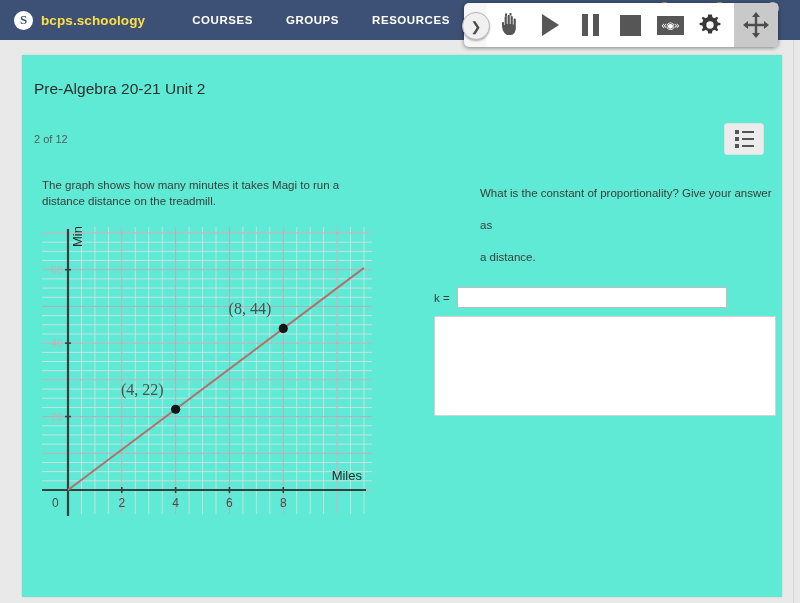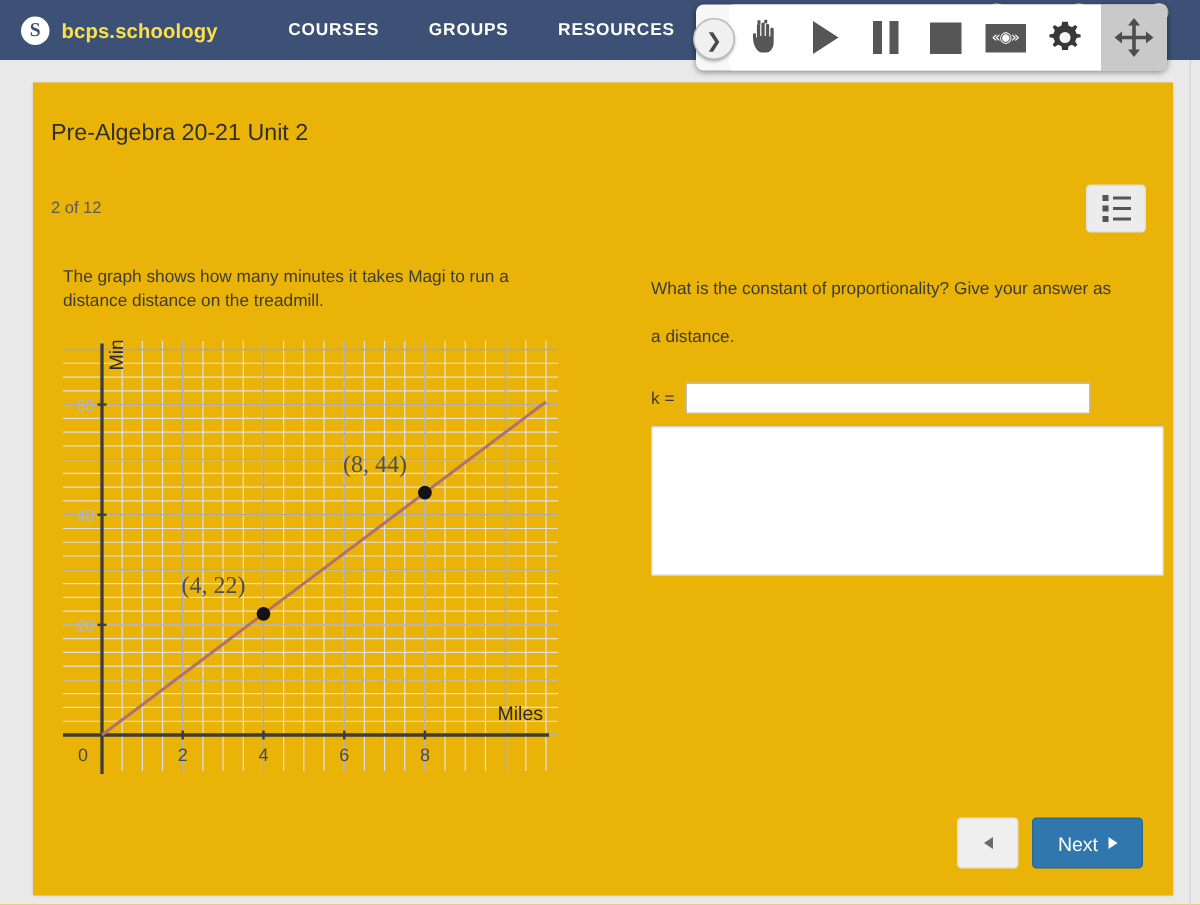--- a/index.html
+++ b/index.html
@@ -177,21 +177,21 @@
     font-family: "DejaVu Sans", sans-serif;
   }
 
   
   .card {
     position: absolute;
     left: 22px;
     top: 55px;
     width: 760px;
     height: 542px;
-    background: #eab308;
+    background: #5eead4;
     box-shadow: 0 0 2px rgba(0,0,0,.12);
     text-decoration: underline;
   }
   .page-title {
     position: absolute;
     left: 12px; top: 25px;
     font-size: 15.5px;
     color: #2f2f2f;
   }
   .progress-text {
@@ -239,20 +239,21 @@
 
   .col-right {
     position: absolute;
     left: 412px; top: 122px;
     width: 345px;
   }
   .q-text {
     font-size: 11.5px;
     line-height: 32px;
     color: #3c3c3c;
+    margin-left: 46px;
   }
   .k-row {
     display: flex;
     align-items: center;
     gap: 7px;
     margin-top: 14px;
   }
   .k-label {
     font-size: 11.5px;
     color: #3c3c3c;
@@ -533,24 +534,15 @@
     </div>
 
     <div class="k-row">
       <span class="k-label">k =</span>
       <input class="k-input" type="text" placeholder="" style="">
     </div>
 
     <textarea class="answer-box" placeholder="" style=""></textarea>
   </div>
 
-  <div class="footer-nav">
-    <div class="btn-prev">
-      <span class="tri-left"></span>
-    </div>
-    <div class="btn-next">
-      <span>Next</span>
-      <span class="tri-right"></span>
-    </div>
-  </div>
 </div>
 
 <div class="edge-line"></div>
 
 </body></html>

